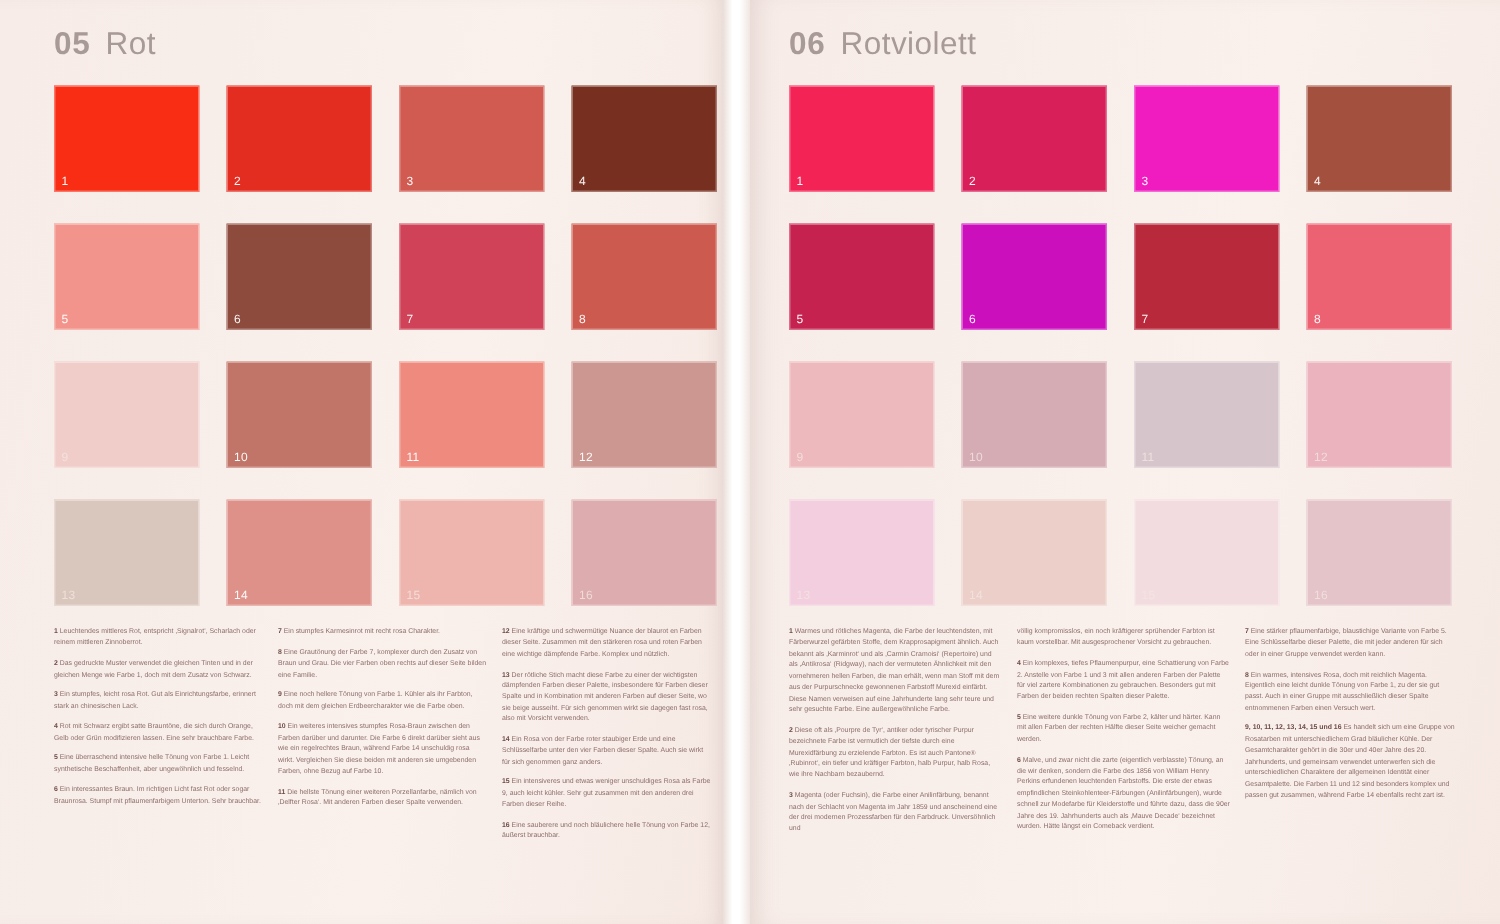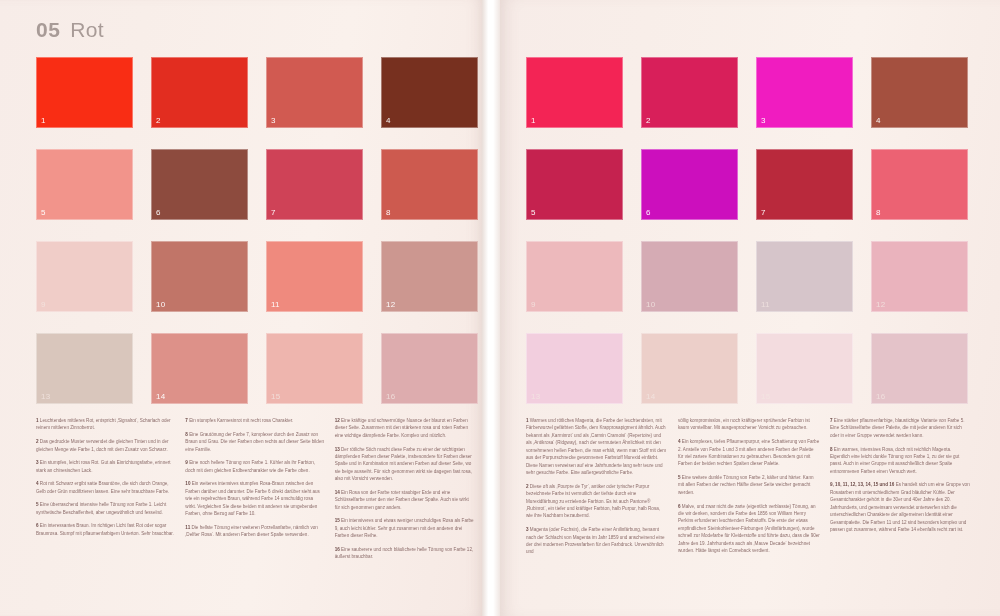--- a/index.html
+++ b/index.html
@@ -194,20 +194,24 @@
           <p><b>14 </b><span>Ein Rosa von der Farbe roter staubiger Erde und eine Schlüsselfarbe unter den vier Farben dieser Spalte. Auch sie wirkt für sich genommen ganz anders.</span></p>
           <p><b>15 </b><span>Ein intensiveres und etwas weniger unschuldiges Rosa als Farbe 9, auch leicht kühler. Sehr gut zusammen mit den anderen drei Farben dieser Reihe.</span></p>
           <p><b>16 </b><span>Eine sauberere und noch bläulichere helle Tönung von Farbe 12, äußerst brauchbar.</span></p>
         </div>
       </div>
   </div>
 
   <div class="gutter"></div>
 
   <div class="page right">
+    <div class="hdr" style="left:26px;">
+      <span class="num">06</span>
+      <span class="name">Rotviolett</span>
+    </div>
 
     <div class="grid" id="grid-right" style="left:26px;top:57px;">
         <div class="sw" style="background: rgb(243, 36, 85);">
           <span class="lbl">1</span>
         </div>
         <div class="sw" style="background: rgb(216, 31, 90);">
           <span class="lbl">2</span>
         </div>
         <div class="sw" style="background: rgb(240, 28, 192);">
           <span class="lbl">3</span>

